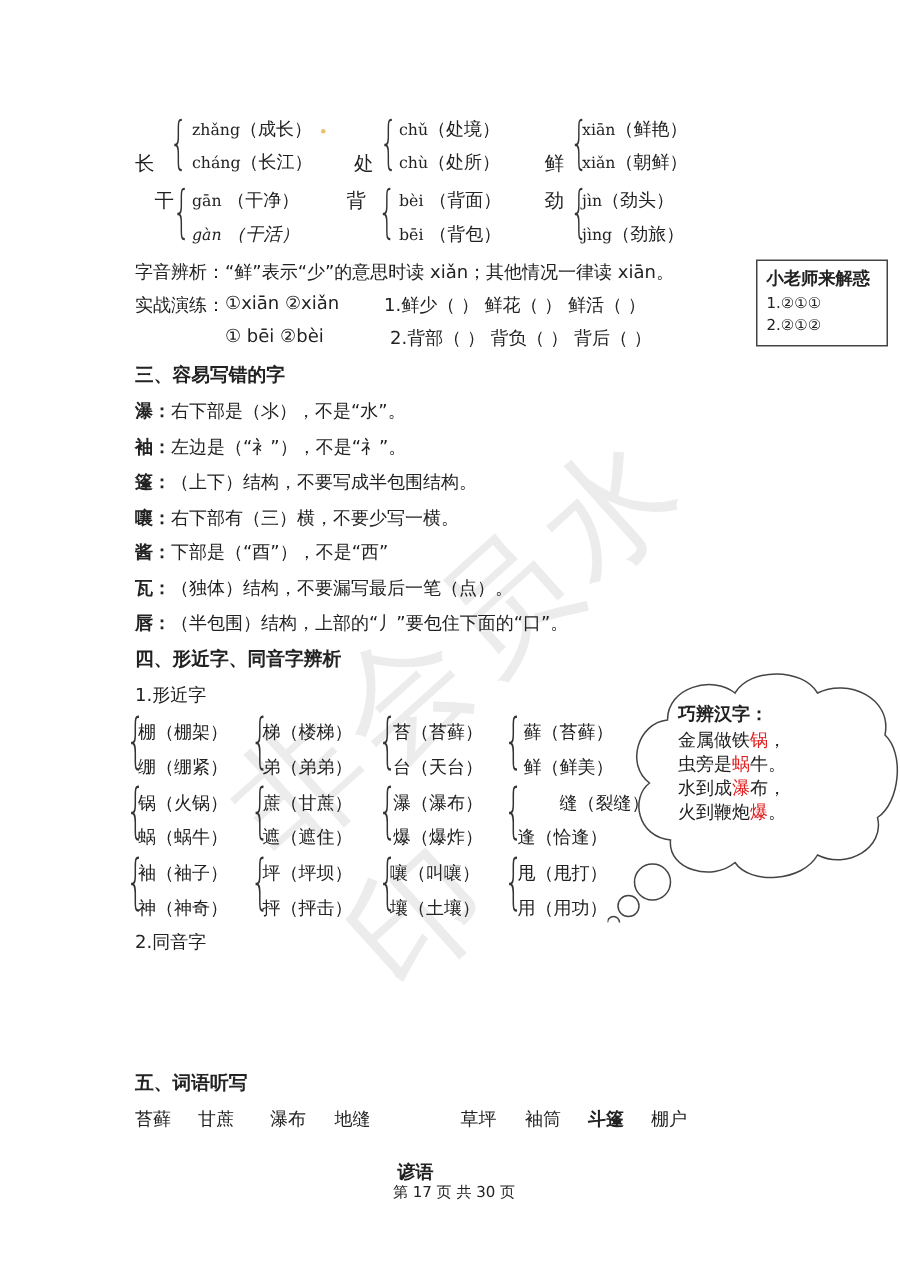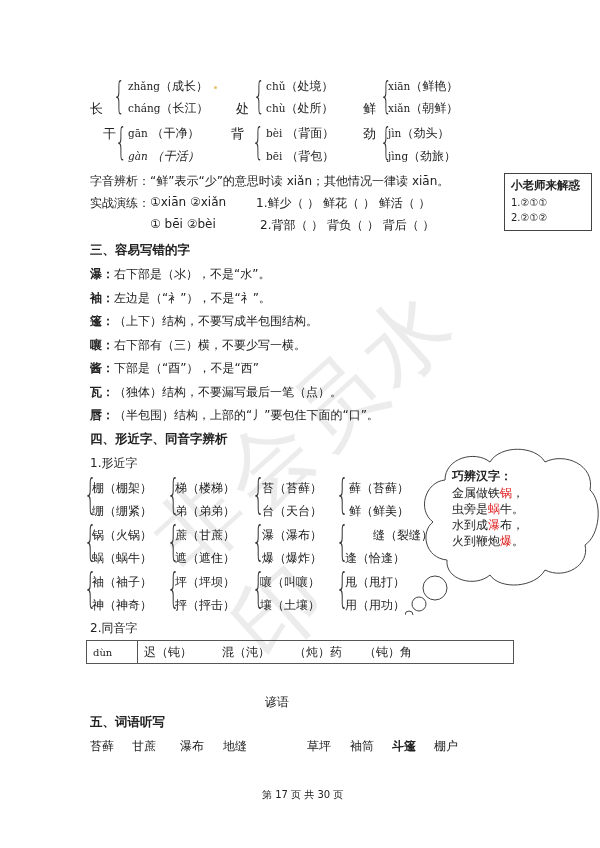--- a/index.html
+++ b/index.html
@@ -136,36 +136,30 @@
   </svg>
   <div class="abs" style="left:452px;top:468px;font-weight:bold;font-size:12px;">巧辨汉字：</div>
   <div class="abs" style="left:452px;top:485px;font-size:12px;"><span>金属做铁</span><span class="red">锅</span><span>，</span></div>
   <div class="abs" style="left:452px;top:501px;font-size:12px;"><span>虫旁是</span><span class="red">蜗</span><span>牛。</span></div>
   <div class="abs" style="left:452px;top:517px;font-size:12px;"><span>水到成</span><span class="red">瀑</span><span>布，</span></div>
   <div class="abs" style="left:452px;top:533px;font-size:12px;"><span>火到鞭炮</span><span class="red">爆</span><span>。</span></div>
 
   <div class="abs" style="left:90px;top:620px;">2.同音字</div>
   <table class="hom">
     <tbody>
-        <tr>
-      <td class="k">dùn</td>
-      <td>
-        <span style="display:inline-block;width:78px;">迟（钝）</span><span style="display:inline-block;width:72px;">混（沌）</span><span style="display:inline-block;width:70px;">（炖）药</span><span>（钝）角</span>
-      </td>
-    </tr>
   </tbody>
     </table>
 </div>
 
 <div>
   <div class="abs h" style="left:90px;top:714px;">五、词语听写</div>
   <div class="abs" style="left:90px;top:738px;">苔藓</div>
   <div class="abs" style="left:132px;top:738px;">甘蔗</div>
   <div class="abs" style="left:180px;top:738px;">瀑布</div>
   <div class="abs" style="left:223px;top:738px;">地缝</div>
-  <div class="abs" style="left:265px;top:694px;">谚语</div>
+  <div class="abs" style="left:265px;top:773px;font-weight:bold;">谚语</div>
   <div class="abs" style="left:307px;top:738px;">草坪</div>
   <div class="abs" style="left:350px;top:738px;">袖筒</div>
   <div class="abs" style="left:392px;top:738px;font-weight:bold;">斗篷</div>
   <div class="abs" style="left:434px;top:738px;">棚户</div>
 </div>
 
 <div class="abs" style="left:262px;top:788px;font-size:10px;">第 17 页 共 30 页</div>
 
 </body></html>

